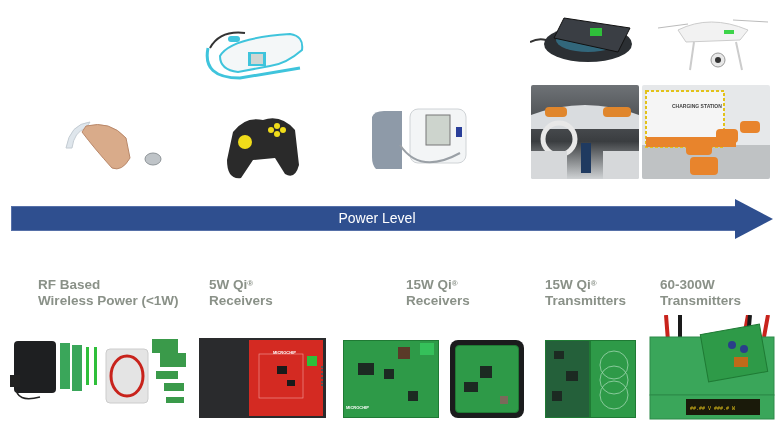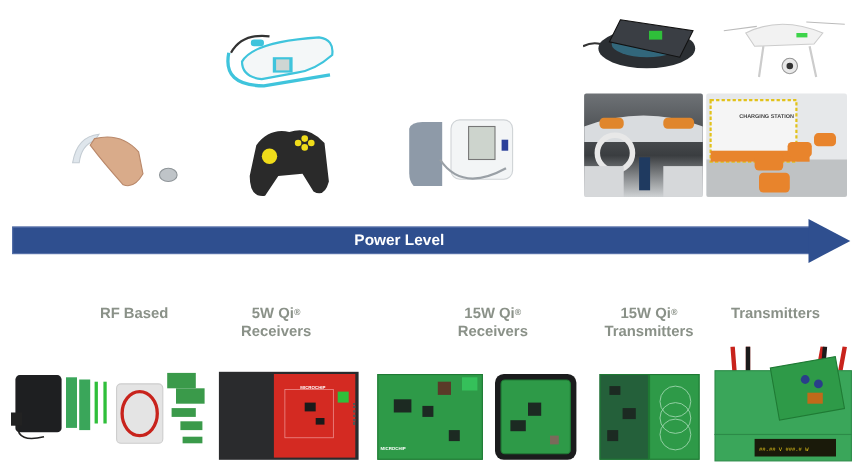--- a/index.html
+++ b/index.html
@@ -1,21 +1,21 @@
 <!DOCTYPE html>
 <html><head>
 <meta charset="utf-8">
 <style>
   * { box-sizing: border-box; margin: 0; padding: 0; }
   body { width: 780px; height: 433px; background: #ffffff; font-family: "Liberation Sans", sans-serif; position: relative; overflow: hidden; }
   .abs { position: absolute; }
   .arrow-shaft { left: 11px; top: 206px; width: 726px; height: 25px; background: #2f4f8f; border: 1px solid #5670a8; }
   .arrow-head { left: 735px; top: 199px; width: 0; height: 0; border-top: 20px solid transparent; border-bottom: 20px solid transparent; border-left: 38px solid #2f4f8f; }
-  .arrow-label { left: 0; top: 206px; width: 726px; height: 25px; line-height: 25px; text-align: center; color: #ffffff; font-weight: bold; font-size: 14px; }
-  .cat-label { color: #8a9188; font-size: 13.5px; line-height: 16px; text-align: center; font-weight: bold; top: 277px; }
+  .arrow-label { left: 14px; top: 206px; width: 726px; height: 25px; line-height: 25px; text-align: center; color: #ffffff; font-weight: normal; font-size: 14px; }
+  .cat-label { color: #8a9188; font-size: 13.5px; line-height: 16px; text-align: left; font-weight: bold; top: 277px; }
   .cat-label sup { font-size: 8px; vertical-align: top; position: relative; top: -1px; }
   
   .img { border-radius: 2px; }
   .pcb { background: #2e9a48; border: 1px solid #1f7a34; }
   .pcb .chip { position: absolute; background: #1c2a22; }
 </style>
 </head>
 <body>
 
 <div class="abs" style="left:60px;top:118px;width:110px;height:60px;">
@@ -104,34 +104,36 @@
   </svg>
 </div>
 <div class="abs" style="left:672px;top:103px;font-size:5px;color:#444;font-weight:bold;">CHARGING STATION</div>
 
 <div class="abs arrow-shaft"></div>
 <div class="abs arrow-head"></div>
 <div class="abs arrow-label">Power Level</div>
 
 <div class="abs cat-label" style="left:38px;width:168px;">
   <div>RF Based</div>
+  <div>Wireless Power (&lt;1W)</div>
 </div>
 <div class="abs cat-label" style="left:209px;width:84px;">
   <div><span>5W Qi</span><sup>®</sup></div>
   <div>Receivers</div>
 </div>
 <div class="abs cat-label" style="left:406px;width:84px;">
   <div><span>15W Qi</span><sup>®</sup></div>
   <div>Receivers</div>
 </div>
 <div class="abs cat-label" style="left:545px;width:90px;">
   <div><span>15W Qi</span><sup>®</sup></div>
   <div>Transmitters</div>
 </div>
 <div class="abs cat-label" style="left:660px;width:90px;">
+  <div>60-300W</div>
   <div>Transmitters</div>
 </div>
 
 <div class="abs" style="left:10px;top:335px;width:180px;height:75px;">
   <svg width="180" height="75" viewBox="0 0 180 75">
     <rect x="4" y="6" width="42" height="52" rx="4" fill="#1e1f21"></rect>
     <rect x="0" y="40" width="10" height="12" fill="#222"></rect>
     <path d="M6 52 Q6 68 30 62" fill="none" stroke="#222" stroke-width="1.5"></path>
     <rect x="50" y="8" width="10" height="46" fill="#3aa65a"></rect>
     <rect x="62" y="10" width="10" height="46" fill="#3aa65a"></rect>

